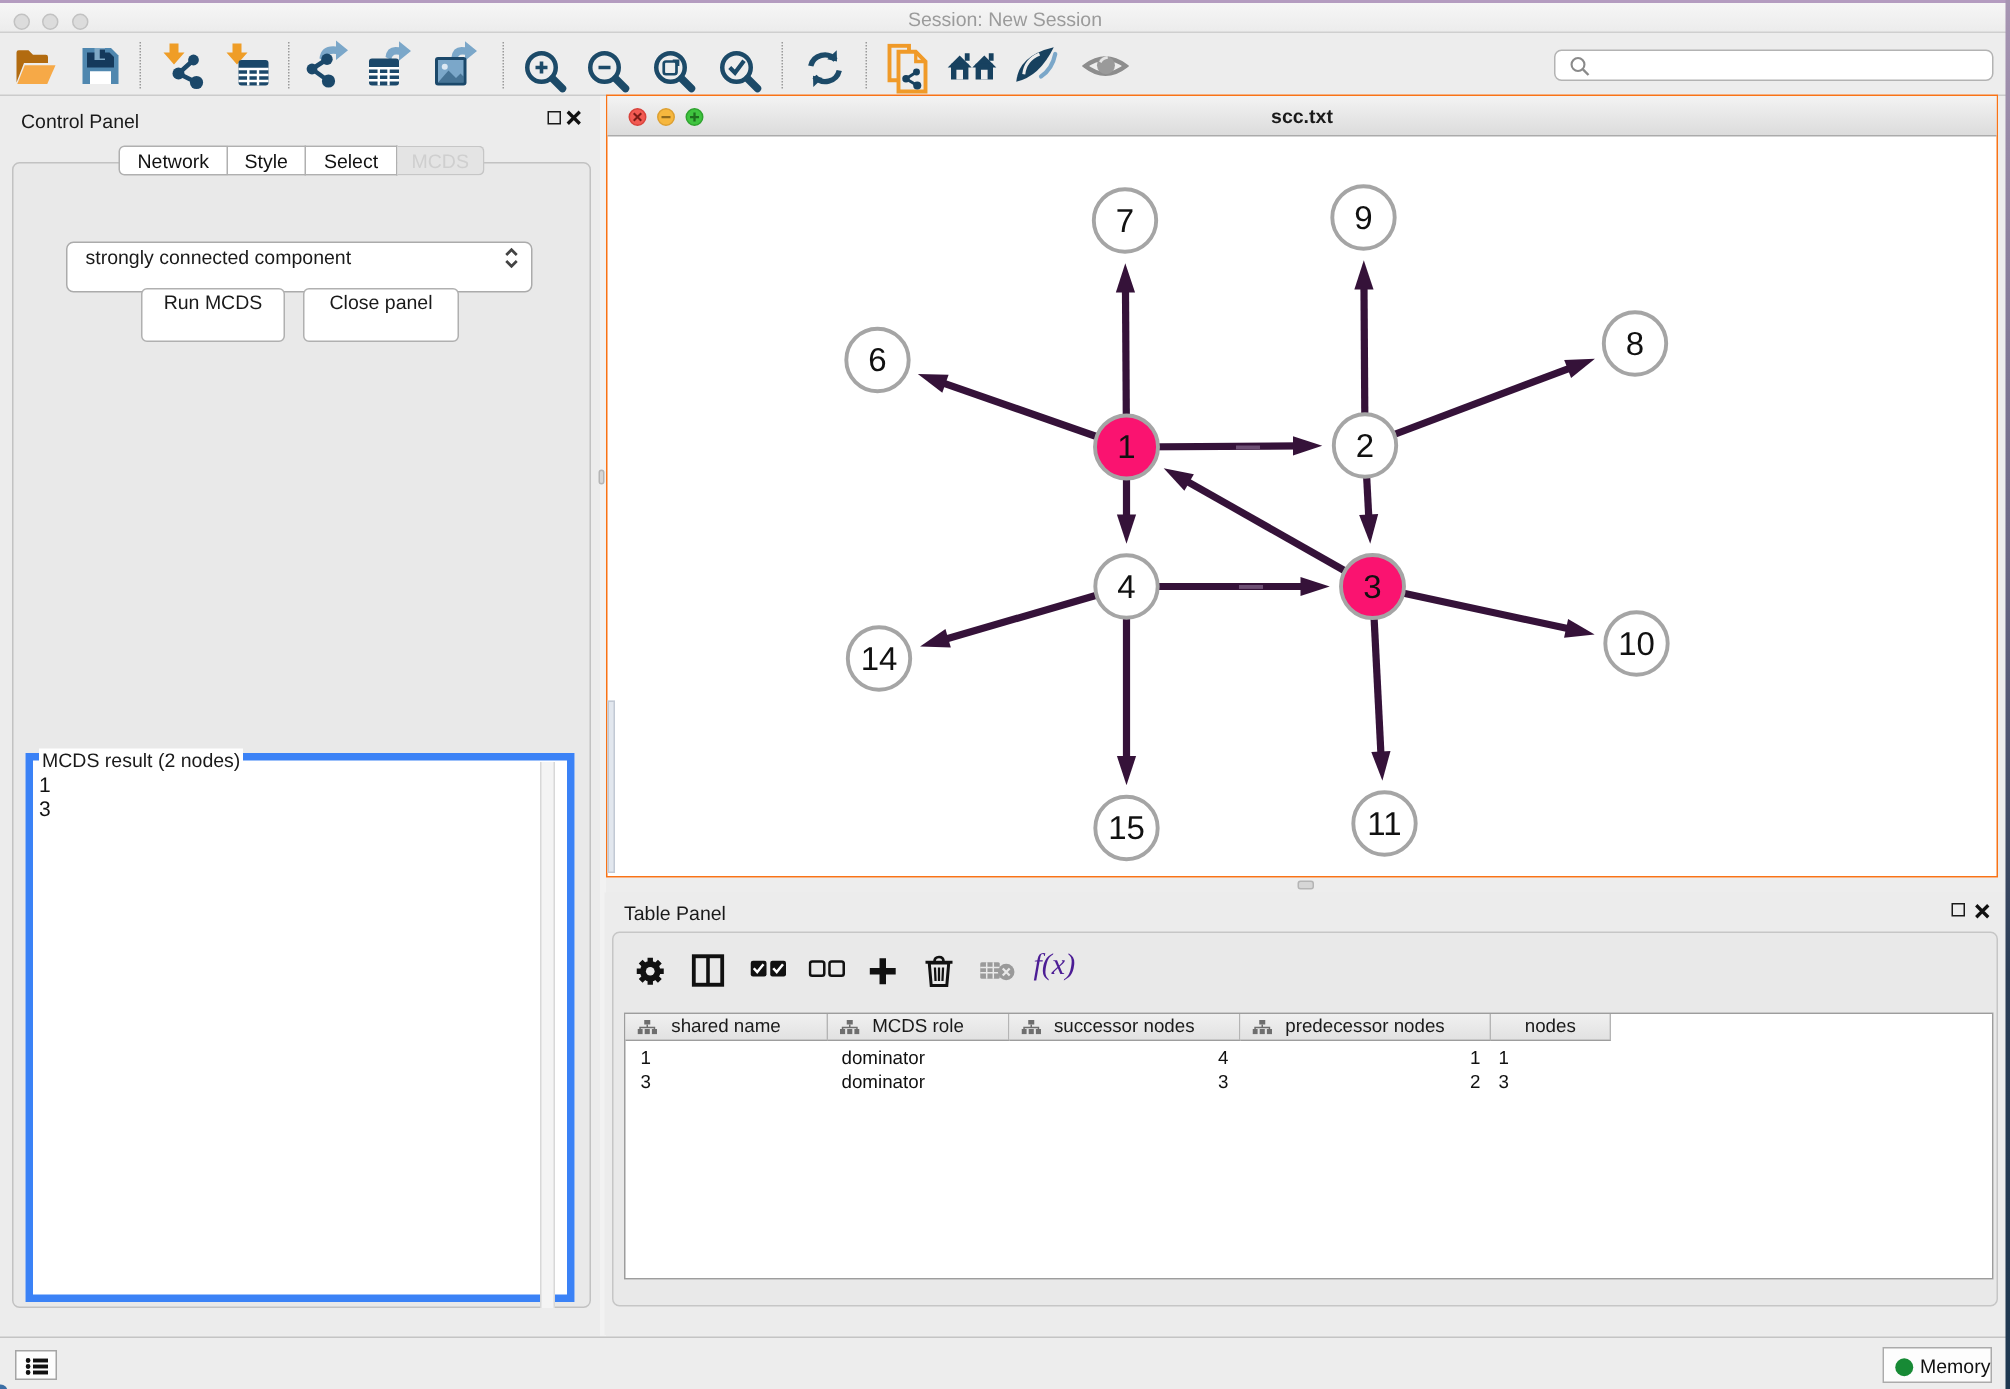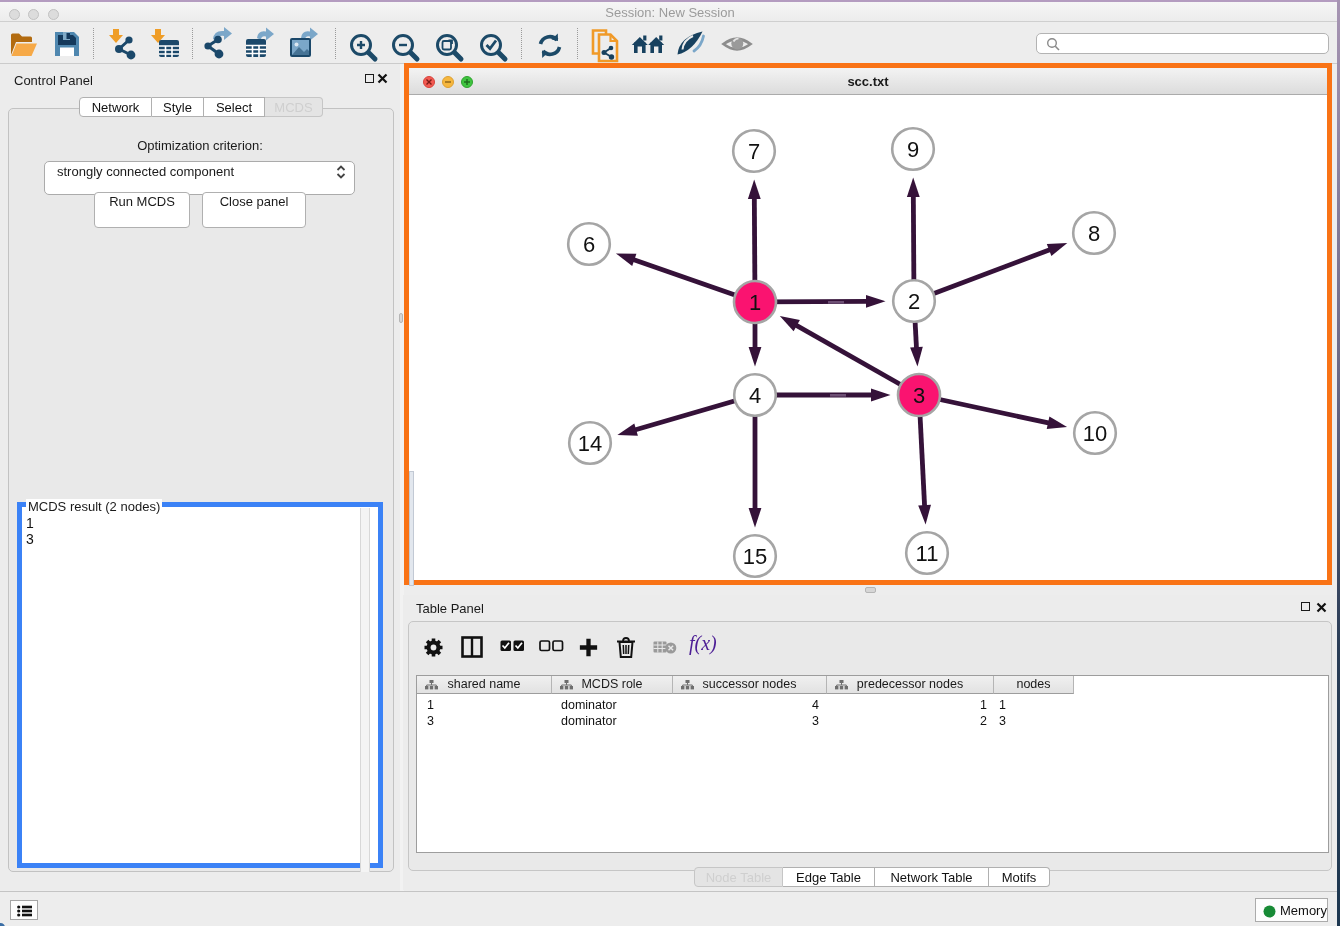--- a/index.html
+++ b/index.html
@@ -27,21 +27,21 @@
 .tab.sel{background:#e4e4e4;color:#cfcfcf;border-color:#c6c6c6;}
 #optlabel{left:0;top:74px;width:400px;text-align:center;font-size:13px;color:#1a1a1a;}
 #dropdown{left:44px;top:97px;width:311px;height:34px;background:#fff;border:1px solid #ababab;border-radius:5px;font-size:13px;color:#1a1a1a;line-height:19px;padding-left:12px;}
 .btn{position:absolute;height:36px;background:#fff;border:1px solid #b0b0b0;border-radius:4px;font-size:13px;color:#1a1a1a;text-align:center;line-height:18px;}
 
 #mcdsbox{position:absolute;left:17px;top:438px;width:366px;height:366px;background:#fff;border:5px solid #3b82f6;}
 #mcdslabel{position:absolute;left:4px;top:-8px;background:#fff;font-size:13px;color:#1a1a1a;padding:0 2px;}
 #mcdstext{position:absolute;left:4px;top:8px;font-size:14px;color:#111;line-height:16px;}
 #mcdssb{position:absolute;right:8px;top:1px;width:10px;height:364px;background:#f4f4f4;border-left:1px solid #d8d8d8;border-right:1px solid #d8d8d8;}
 
-#netwin{left:404px;top:63px;width:928px;height:522px;background:#fff;border:5px solid #f97316;}
+#netwin{left:404px;top:63px;width:928px;height:522px;background:#fff;border:1px solid #f97316;}
 #nettitle{position:absolute;left:0;top:0;width:100%;height:27px;background:linear-gradient(#f3f3f3,#dcdcdc);border-bottom:1px solid #ababab;}
 #nettitle .tl{position:absolute;top:7.5px;width:12px;height:12px;border-radius:50%;}
 #netname{position:absolute;top:6px;width:100%;text-align:center;font-size:13px;font-weight:bold;color:#1a1a1a;}
 #graph{position:absolute;left:0;top:28px;}
 
 #tpanel{left:403px;top:595px;width:934px;height:295px;background:#ececec;}
 #tpane{position:absolute;left:5px;top:26px;width:924px;height:250px;background:#e9e9e9;border:1px solid #c6c6c6;border-radius:5px;}
 #ttoolbar{position:absolute;left:8px;top:36px;height:32px;}
 #ttable{position:absolute;left:13px;top:80px;width:913px;height:178px;background:#fff;border:1px solid #9d9d9d;}
 .th{position:absolute;top:0;height:18px;background:linear-gradient(#f0f0f0,#e2e2e2);border-right:1px solid #b5b5b5;border-bottom:1px solid #9d9d9d;font-size:12.5px;color:#1a1a1a;text-align:center;line-height:17px;}
@@ -180,21 +180,20 @@
   <svg class="wicon-x" style="left:377px;top:9px;" viewBox="0 0 11 11">
       <path d="M1.5 1.5 L9.5 9.5 M9.5 1.5 L1.5 9.5" stroke="#111" stroke-width="2.2"></path>
     </svg>
   <div id="cpane"></div>
   <div class="tabrow" style="left:79px;top:33px;">
     <div class="tab first" style="width:73px;padding:0;">Network</div>
     <div class="tab" style="width:52px;padding:0;">Style</div>
     <div class="tab" style="width:61px;padding:0;">Select</div>
     <div class="tab last sel" style="width:58px;padding:0;">MCDS</div>
   </div>
-  <div class="abs" id="optlabel">Optimization criterion:</div>
   <div class="abs" id="dropdown">strongly connected component
     <svg style="position:absolute;right:8px;top:3px;" width="10" height="14" viewBox="0 0 10 14">
       <path d="M1.5 5 L5 1.5 L8.5 5 M1.5 9 L5 12.5 L8.5 9" fill="none" stroke="#444" stroke-width="1.8"></path>
     </svg>
   </div>
   <div class="btn" style="left:94px;top:128px;width:96px;">Run MCDS</div>
   <div class="btn" style="left:202px;top:128px;width:104px;">Close panel</div>
   <div id="mcdsbox">
     <div id="mcdslabel">MCDS result (2 nodes)</div>
     <div id="mcdstext">1<br>3</div>
@@ -371,26 +370,20 @@
     <div class="td" style="left:144px;top:21px;">dominator</div>
     <div class="td" style="left:256px;top:21px;width:146px;text-align:right;">4</div>
     <div class="td" style="left:410px;top:21px;width:160px;text-align:right;">1</div>
     <div class="td" style="left:582px;top:21px;">1</div>
     <div class="td" style="left:10px;top:37px;">3</div>
     <div class="td" style="left:144px;top:37px;">dominator</div>
     <div class="td" style="left:256px;top:37px;width:146px;text-align:right;">3</div>
     <div class="td" style="left:410px;top:37px;width:160px;text-align:right;">2</div>
     <div class="td" style="left:582px;top:37px;">3</div>
   </div>
-  <div class="tabrow" style="left:291px;top:272px;">
-    <div class="tab first sel" style="width:89px;padding:0;">Node Table</div>
-    <div class="tab" style="width:92px;padding:0;">Edge Table</div>
-    <div class="tab" style="width:114px;padding:0;">Network Table</div>
-    <div class="tab last" style="width:61px;padding:0;">Motifs</div>
-  </div>
 </div>
 
 <div class="abs" id="statusbar">
   <div id="listbtn">
     <svg style="position:absolute;left:6px;top:4px;" width="15" height="12" viewBox="0 0 15 12">
       <g fill="#111">
           <circle cx="1.7" cy="2" r="1.6"></circle>
           <circle cx="1.7" cy="6" r="1.6"></circle>
           <circle cx="1.7" cy="10" r="1.6"></circle>
       <rect x="5" y="0.7" width="10" height="2.6"></rect>

